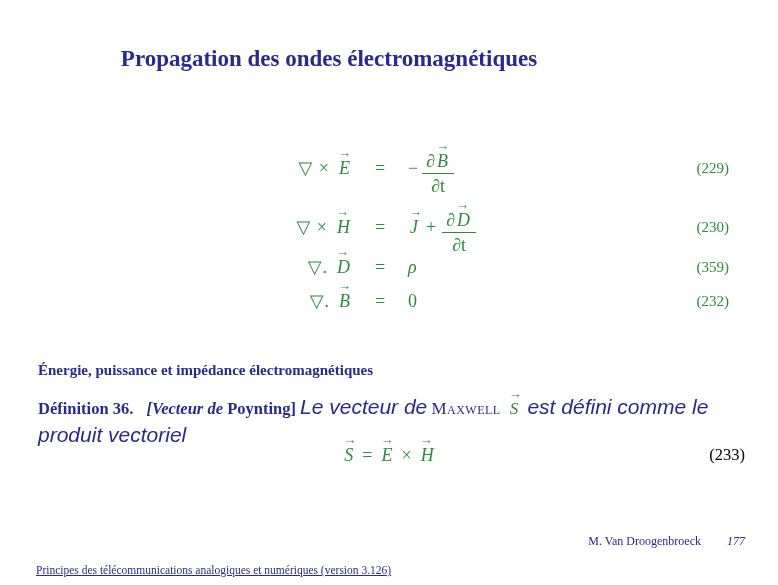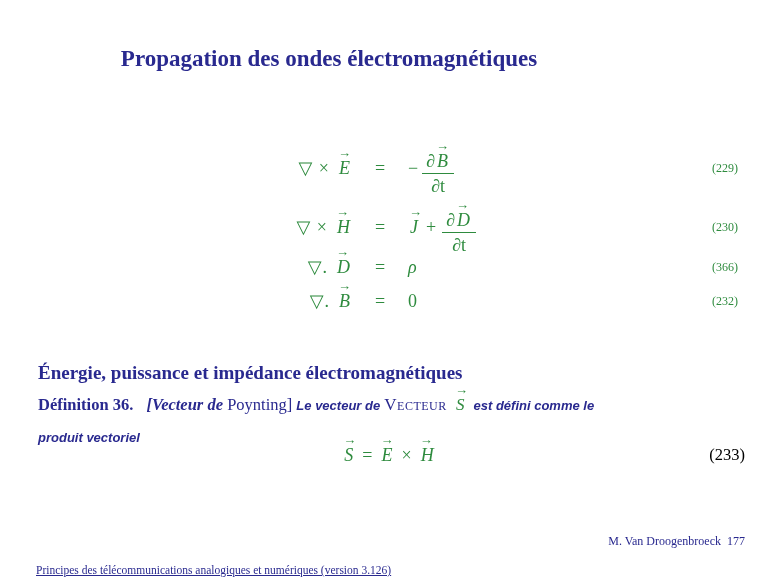--- a/index.html
+++ b/index.html
@@ -35,68 +35,68 @@
   .row-230 { top: 199px; height: 56px; }
   .row-231 { top: 252px; height: 30px; }
   .row-232 { top: 286px; height: 30px; }
   .lhs { width: 352px; display: flex; justify-content: flex-end; align-items: center; }
   .rel { width: 56px; text-align: center; }
   .rhs { display: flex; align-items: center; }
   .op { font-style: normal; margin-right: 7px; letter-spacing: 1px; }
   .it { font-style: italic; }
   .sign { margin-right: 4px; }
   .plus { margin: 0 6px; }
-  .tag { position: absolute; right: 7px; top: 50%; transform: translateY(-50%);
-         font-size: 12px; font-style: normal; }
+  .tag { position: absolute; right: 16px; top: 50%; transform: translateY(-50%);
+         font-size: 15px; font-style: normal; }
 
   
   .vec { position: relative; display: inline-block; font-style: italic; padding: 0 2px; }
   .vec .arr { position: absolute; left: 1px; top: -12px; font-size: 13px;
               font-style: normal; line-height: 1; }
 
   
   .frac { display: inline-flex; flex-direction: column; align-items: center;
           vertical-align: middle; text-align: center; }
   .frac .num { border-bottom: 1.4px solid currentColor; padding: 12px 4px 1px 4px;
                display: flex; align-items: flex-end; }
   .frac .den { padding-top: 2px; }
 
   
   .energy-heading {
     position: absolute; top: 362px; left: 38px;
-    font-size: 19px; font-weight: bold; white-space: nowrap;
+    font-size: 15px; font-weight: bold; white-space: nowrap;
   }
 
   
   .definition { position: absolute; top: 395px; left: 38px; width: 710px;
                 font-size: 16.5px; }
   .definition .line1 { white-space: nowrap; }
-  .definition .line2 { margin-top: 15px; }
+  .definition .line2 { margin-top: 4px; }
   .def-label { font-weight: bold; margin-right: 9px; }
   .def-bracket-italic { font-weight: bold; font-style: italic; }
-  .def-bracket-roman { font-weight: normal; }
+  .def-bracket-roman { font-weight: bold; }
   .def-body { font-family: "Liberation Sans", sans-serif; font-style: italic;
-              font-size: 13px; font-weight: bold; }
+              font-size: 21px; }
   .def-sc { font-family: "Liberation Serif", serif; font-style: normal;
             font-variant: small-caps; font-size: 17px; letter-spacing: 0.5px; }
   .def-vec { color: #2e8b3e; font-size: 17px; margin: 0 3px; }
 
   
   .row-233 { position: absolute; top: 440px; left: 0; width: 778px; height: 30px;
              display: flex; align-items: center; justify-content: center;
              font-size: 18px; color: #2e8b3e; }
   .row-233 .gap { margin: 0 7px; }
   .row-233 .tag { right: 33px; color: #000000; font-size: 16.5px; }
 
   
   .footer-left { position: absolute; left: 36px; top: 564px; font-size: 11.5px;
                  white-space: nowrap; text-decoration: underline; }
   .footer-right { position: absolute; right: 33px; top: 534px; font-size: 12px;
                   white-space: nowrap; display: flex; }
-  .footer-right .page { margin-left: 6px; }
+  .footer-right .page { margin-left: 26px; font-style: italic; }
 </style>
 </head>
 <body>
 
 <div class="slide">
 
   <div class="title">Propagation des ondes électromagnétiques</div>
 
 
   <div class="equations">
@@ -140,21 +140,21 @@
       <span class="tag">(230)</span>
     </div>
 
     <div class="eqrow row-231">
       <div class="lhs">
         <span class="op">▽.</span>
         <span class="vec"><span class="arr">→</span><span class="it">D</span></span>
       </div>
       <div class="rel">=</div>
       <div class="rhs it">ρ</div>
-      <span class="tag">(366)</span>
+      <span class="tag">(359)</span>
     </div>
 
     <div class="eqrow row-232">
       <div class="lhs">
         <span class="op">▽.</span>
         <span class="vec"><span class="arr">→</span><span class="it">B</span></span>
       </div>
       <div class="rel">=</div>
       <div class="rhs">0</div>
       <span class="tag">(232)</span>
@@ -163,21 +163,21 @@
   </div>
 
   <div class="energy-heading">Énergie, puissance et impédance électromagnétiques</div>
 
   <div class="definition">
     <div class="line1">
       <span class="def-label">Définition 36.</span>
       <span class="def-bracket-italic">[Vecteur de</span>
       <span class="def-bracket-roman">Poynting]</span>
       <span class="def-body">Le vecteur de</span>
-      <span class="def-sc">Vecteur</span>
+      <span class="def-sc">Maxwell</span>
       <span class="vec def-vec"><span class="arr">→</span><span class="it">S</span></span>
       <span class="def-body">est défini comme le</span>
     </div>
     <div class="line2 def-body">produit vectoriel</div>
   </div>
 
   <div class="row-233">
     <span class="vec"><span class="arr">→</span><span class="it">S</span></span>
     <span class="gap">=</span>
     <span class="vec"><span class="arr">→</span><span class="it">E</span></span>

